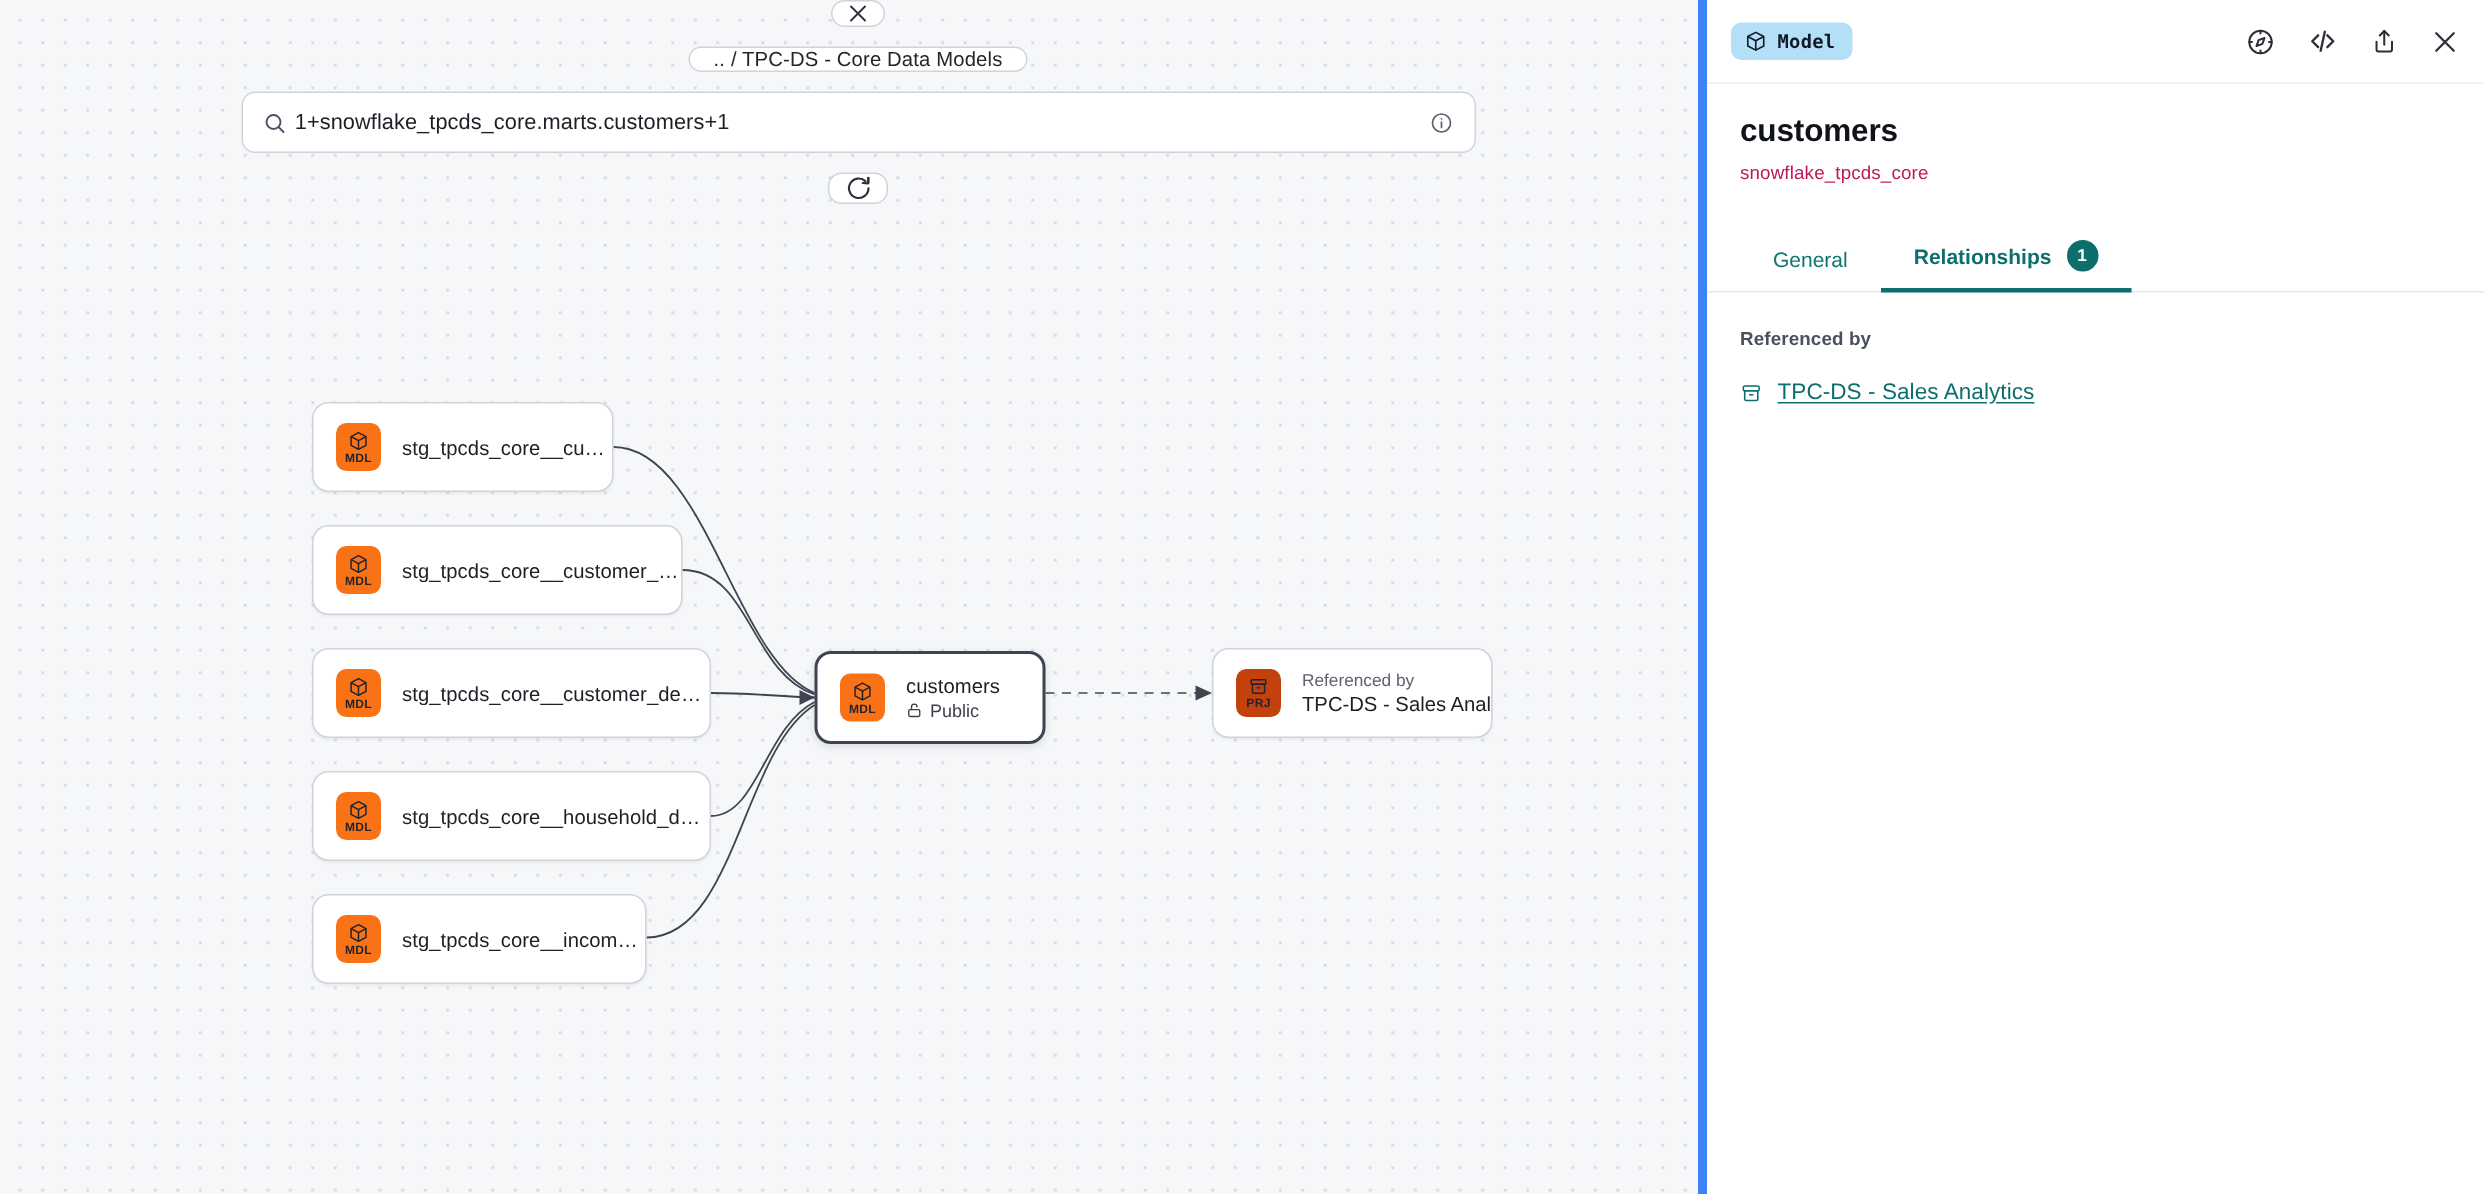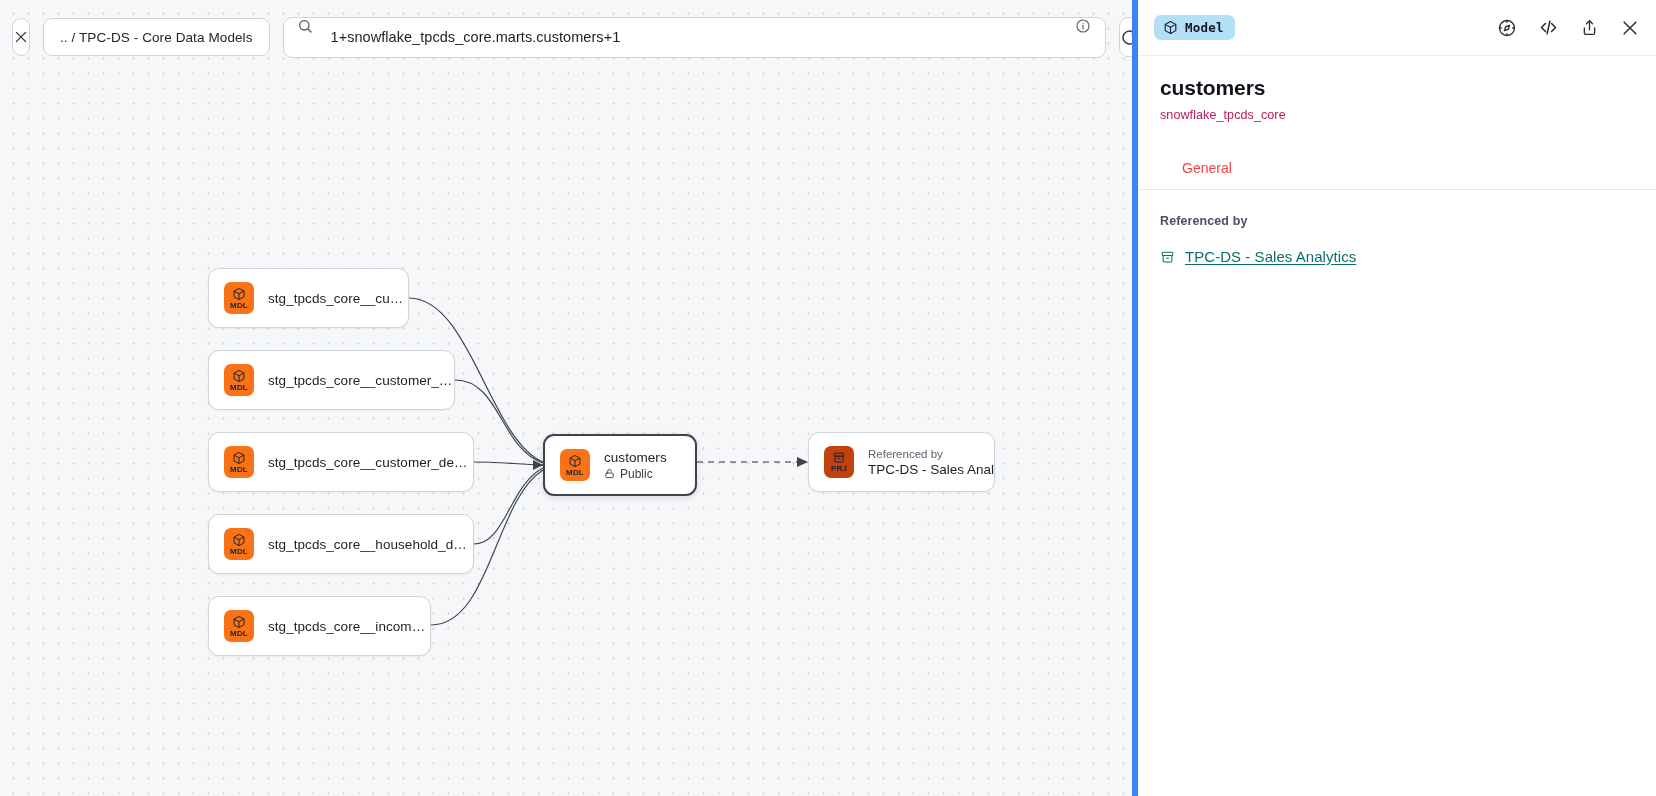--- a/index.html
+++ b/index.html
@@ -22,20 +22,21 @@
     overflow: hidden;
   }
 
   
   #toolbar {
     position: absolute; top: 0; left: 0;
     width: 1132px; height: 74px;
     display: flex; align-items: center;
     padding-left: 12px; gap: 13px;
     z-index: 20;
+    flex-direction: column;
   }
   .tb-btn {
     background: #fff;
     border: 1px solid #cfd4dc;
     border-radius: 9px;
     height: 38px;
     display: flex; align-items: center; justify-content: center;
     cursor: pointer;
   }
   #close-btn { width: 36px; }
@@ -43,23 +44,23 @@
     padding: 0 16px;
     font-size: 13.5px; color: #24262d; white-space: nowrap;
     letter-spacing: .1px;
   }
   #search-wrap {
     flex: 0 0 auto;
     width: 823px; height: 41px;
     background: #fff;
     border: 1px solid #cfd4dc;
     border-radius: 9px;
-    display: flex; 
+    display: flex; align-items: center;
     padding: 0 14px 0 13px;
-    gap: 18px;
+    gap: 6px;
   }
   #search-input {
     flex: 1;
     border: none; outline: none;
     font-family: "Liberation Sans", sans-serif;
     font-size: 14.5px; color: #1d1f26;
     background: transparent;
     letter-spacing: .05px;
   }
   #refresh-btn { width: 40px; height: 40px; }
@@ -157,21 +158,21 @@
 
   #tabs {
     margin-top: 28px;
     display: flex; align-items: flex-end; gap: 0;
     padding: 0 22px;
     border-bottom: 1px solid #e4e7ec;
   }
   .tab {
     display: flex; align-items: center; gap: 10px;
     padding: 10px 22px 11px 22px;
-    font-size: 14px; color: #ef4444;
+    font-size: 14px; color: #0f766e;
     cursor: pointer;
     border-bottom: 3px solid transparent;
     margin-bottom: -1px;
   }
   .tab.active { color: #0d6e6e; font-weight: 700; border-bottom-color: #0d6e6e; }
   .tab-count {
     min-width: 21px; height: 21px; padding: 0 6px;
     border-radius: 11px;
     background: #0d6e6e; color: #fff;
     font-size: 11.5px; font-weight: 700;
@@ -399,20 +400,24 @@
 
     <div id="panel-head">
       <div id="panel-title">customers</div>
       <div id="panel-subtitle">snowflake_tpcds_core</div>
     </div>
 
     <div id="tabs">
       <div class="tab">
         <span>General</span>
       </div>
+      <div class="tab active">
+        <span>Relationships</span>
+        <span class="tab-count">1</span>
+      </div>
     </div>
 
     <div id="tab-body">
       <div id="section-label">Referenced by</div>
 
       <div class="ref-item">
         <svg class="ico" width="15" height="14" viewBox="0 0 24 24" fill="none" stroke="#0d6e6e" stroke-width="1.8" stroke-linejoin="round">
           <rect x="3" y="4" width="18" height="5.5" rx="1.5"></rect>
           <path d="M4.5 9.5h15V19a1.5 1.5 0 0 1-1.5 1.5H6A1.5 1.5 0 0 1 4.5 19z"></path>
           <path d="M9.5 14h5"></path>

